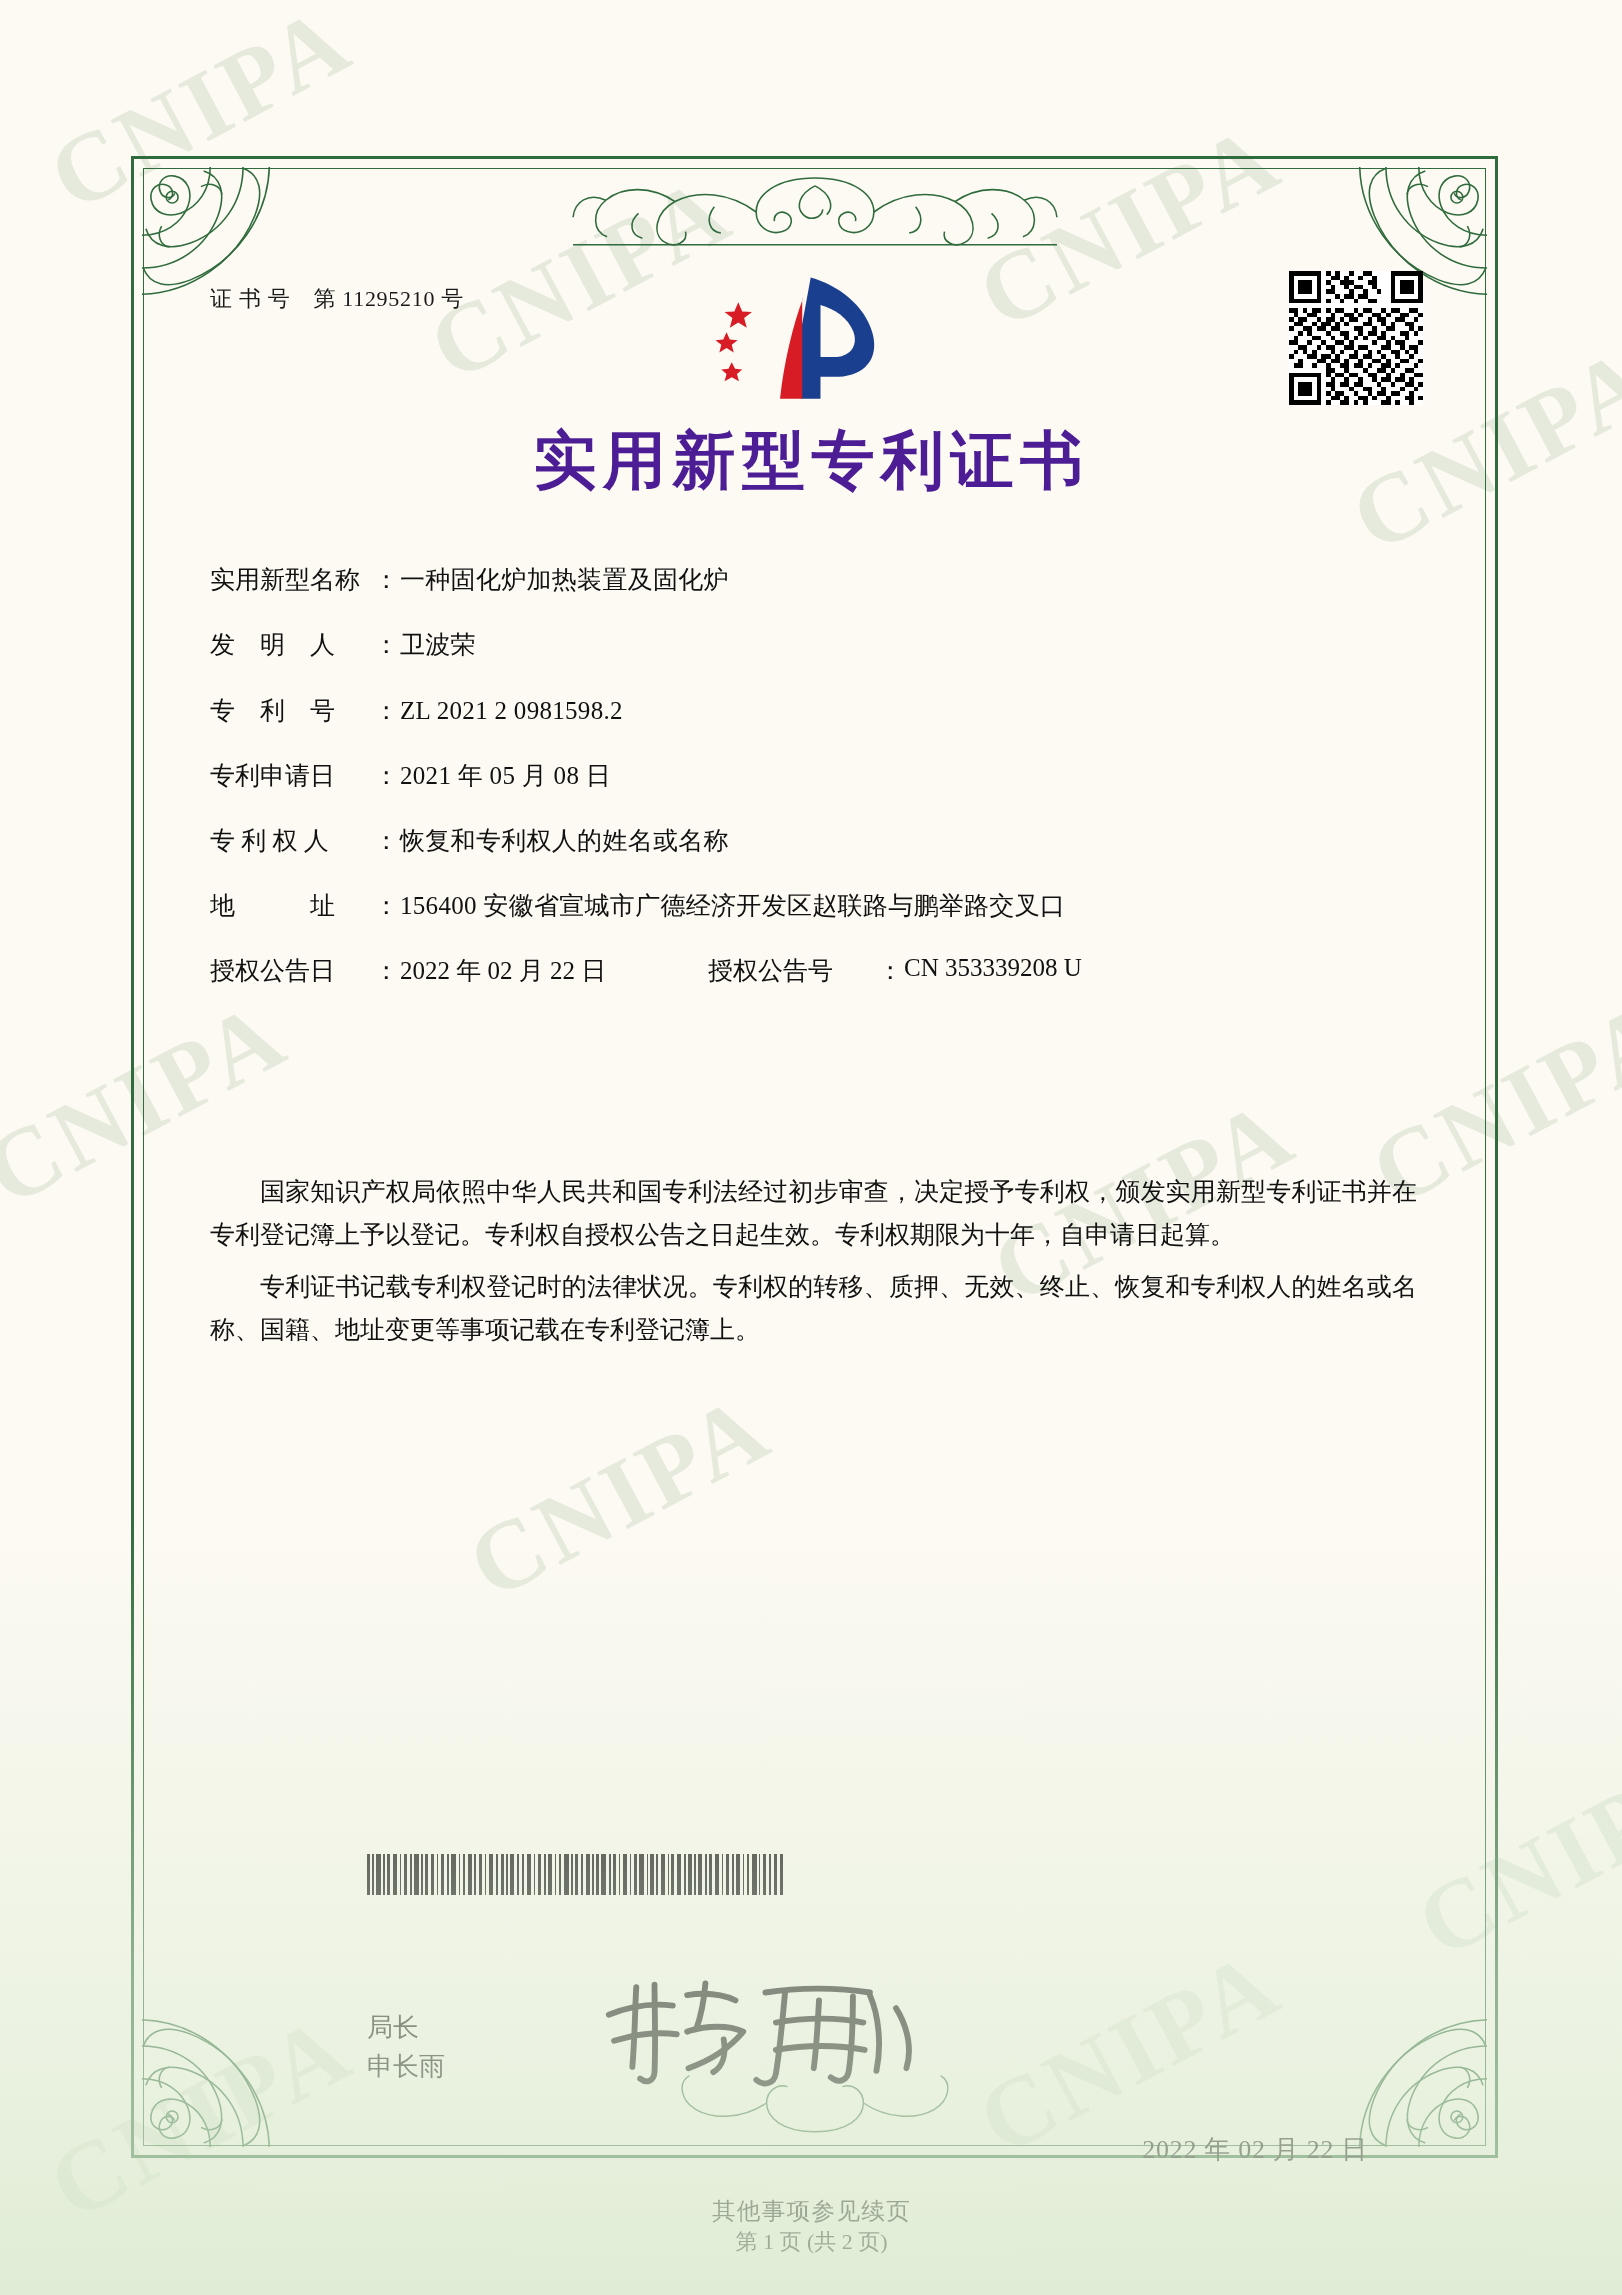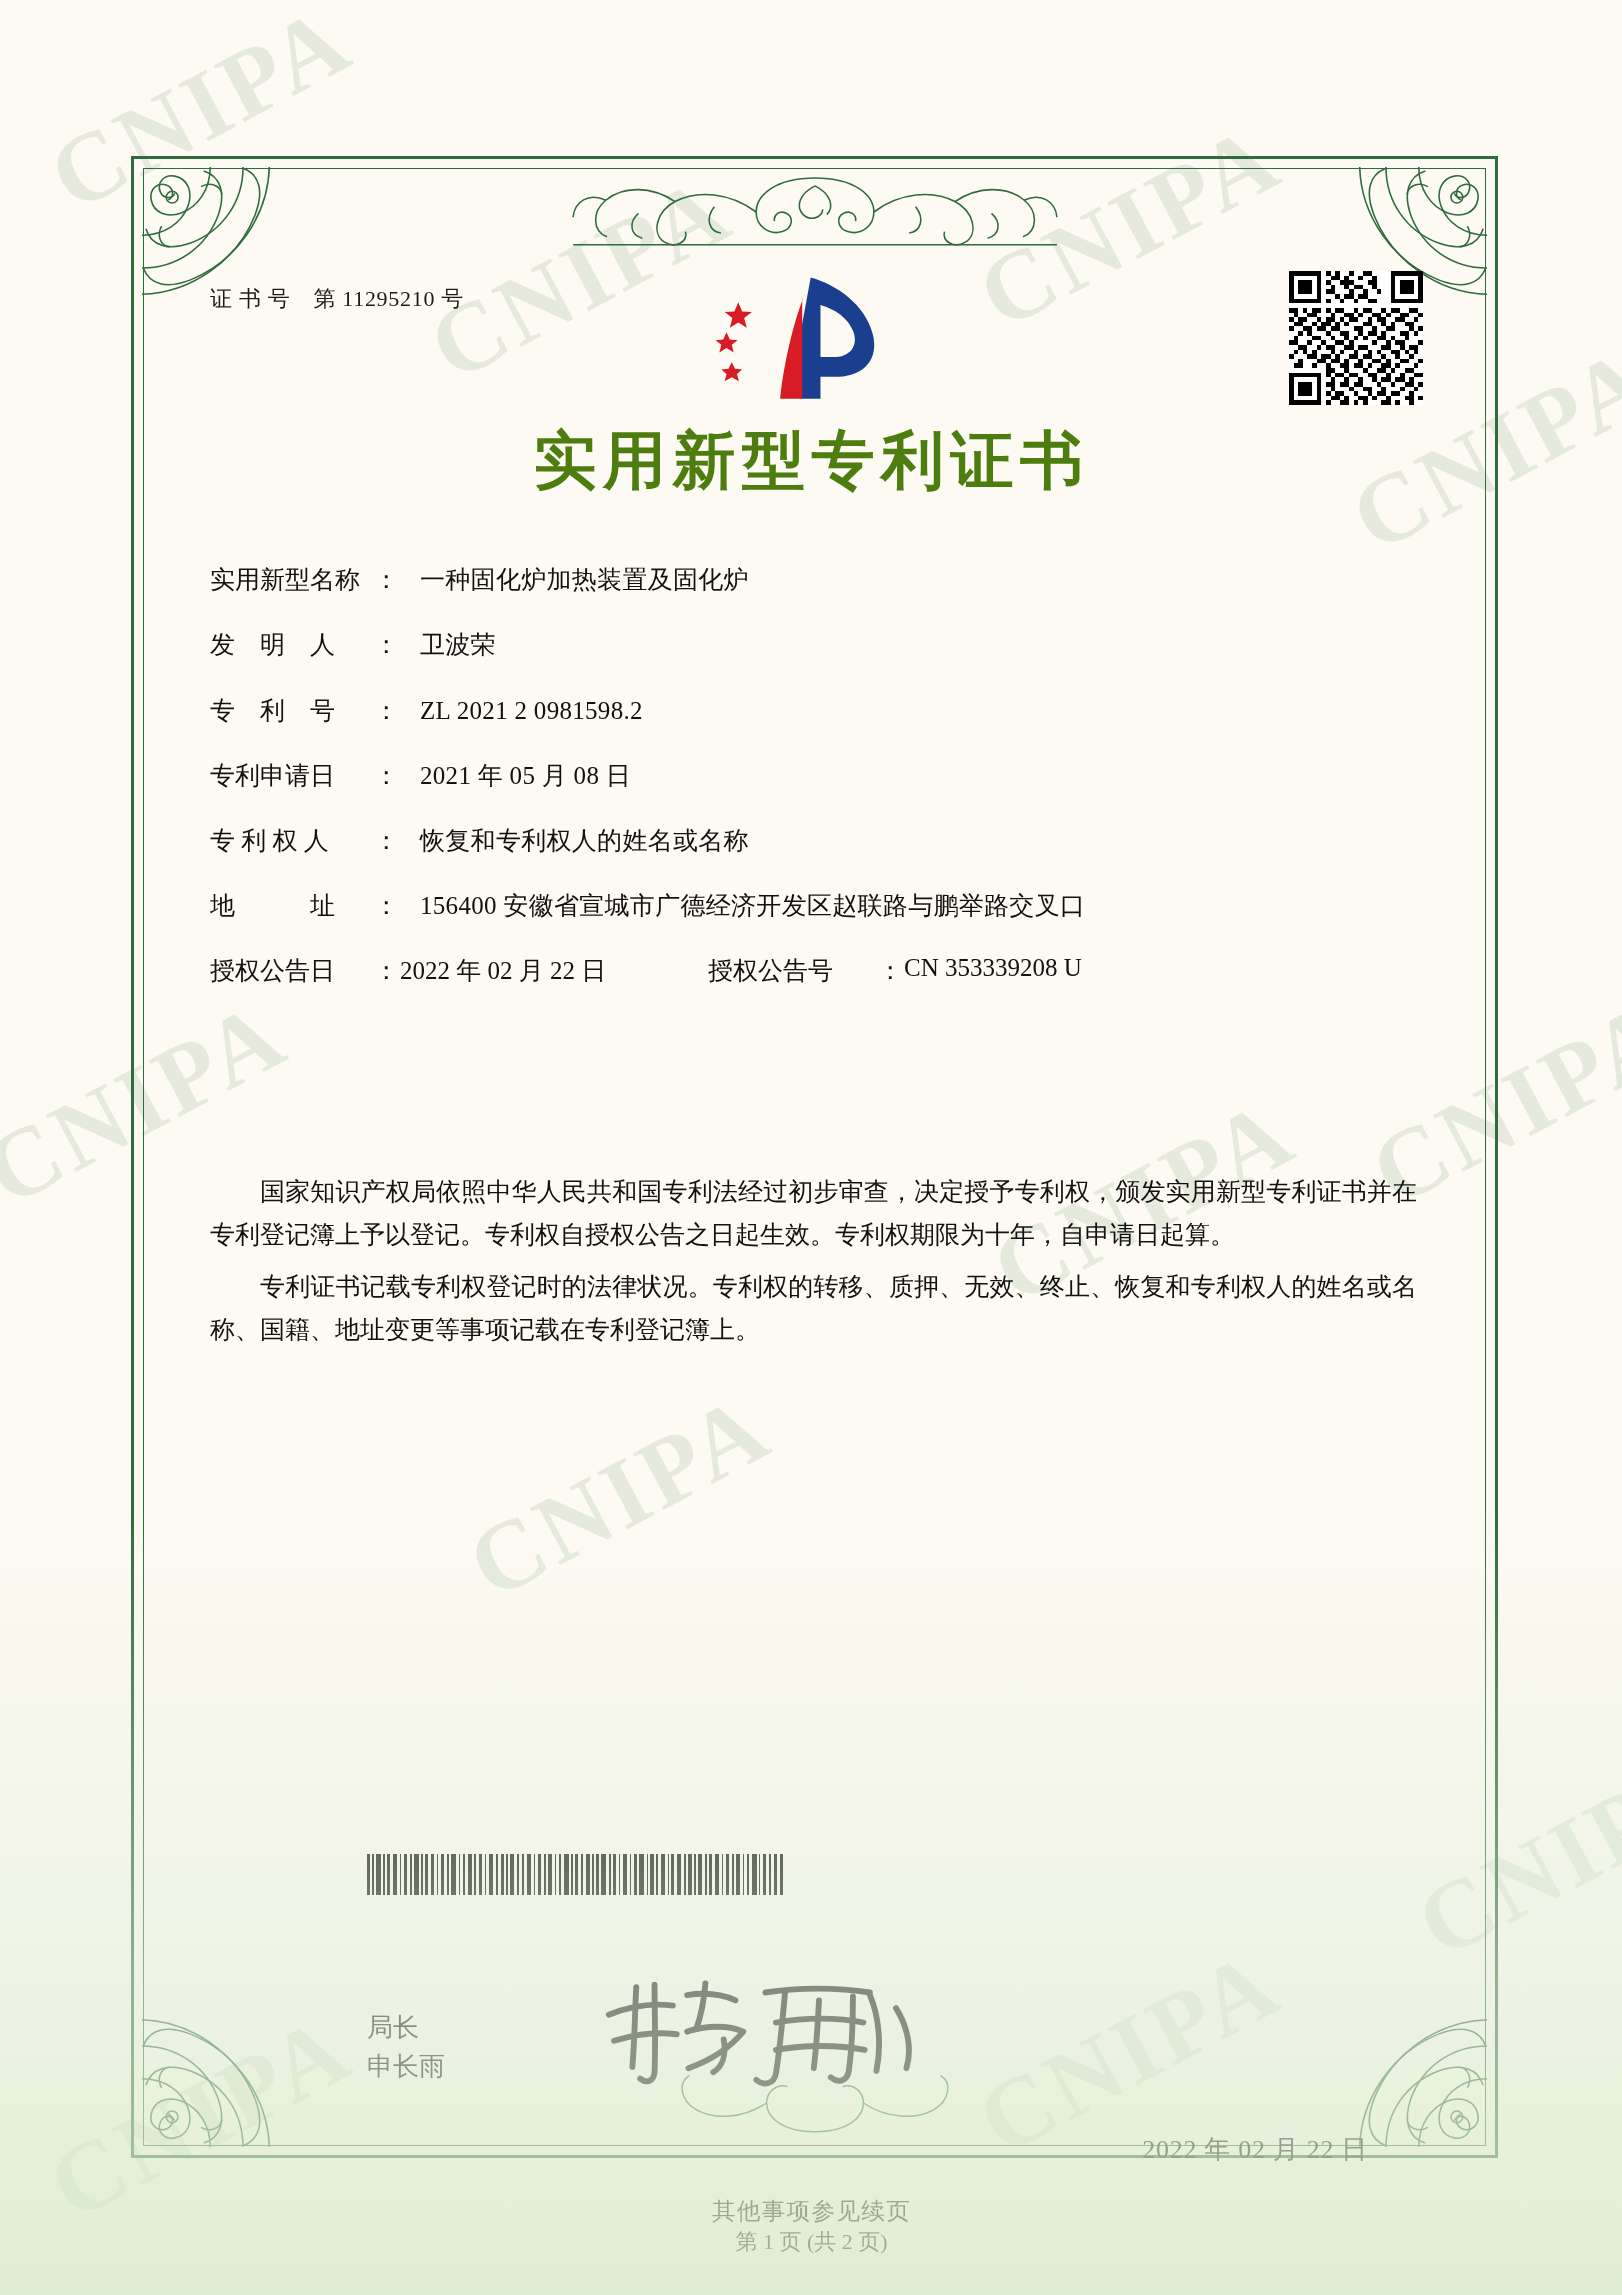--- a/index.html
+++ b/index.html
@@ -138,21 +138,21 @@
   .logo svg { display: block; width: 100%; height: 100%; }
 
   .cert-title {
     position: absolute;
     left: 0; right: 0;
     top: 262px;
     text-align: center;
     font-size: 63px;
     font-weight: bold;
     letter-spacing: 6.5px;
-    color: #4d7c0f;
+    color: #4c1d95;
     font-family: "DejaVu Serif", serif;
   }
 
   .fields {
     position: absolute;
     left: 79px;
     top: 406px;
     width: 1204px;
   }
   .field-row {
@@ -169,21 +169,20 @@
     display: flex;
     justify-content: space-between;
     white-space: nowrap;
     letter-spacing: 0;
   }
   .field-colon { margin: 0 1.3px 0 0; }
   .field-value {
     flex: 1;
     letter-spacing: 0.3px;
     word-break: break-all;
-    margin-left: 20px;
   }
 
   .row-inline {
     display: flex;
     align-items: flex-start;
     font-size: 25px;
     color: #111;
     margin-bottom: 26px;
   }
   .pub-date-label { width: 190px; flex: 0 0 190px; display:flex; justify-content: space-between; white-space: nowrap; text-align: right;}

